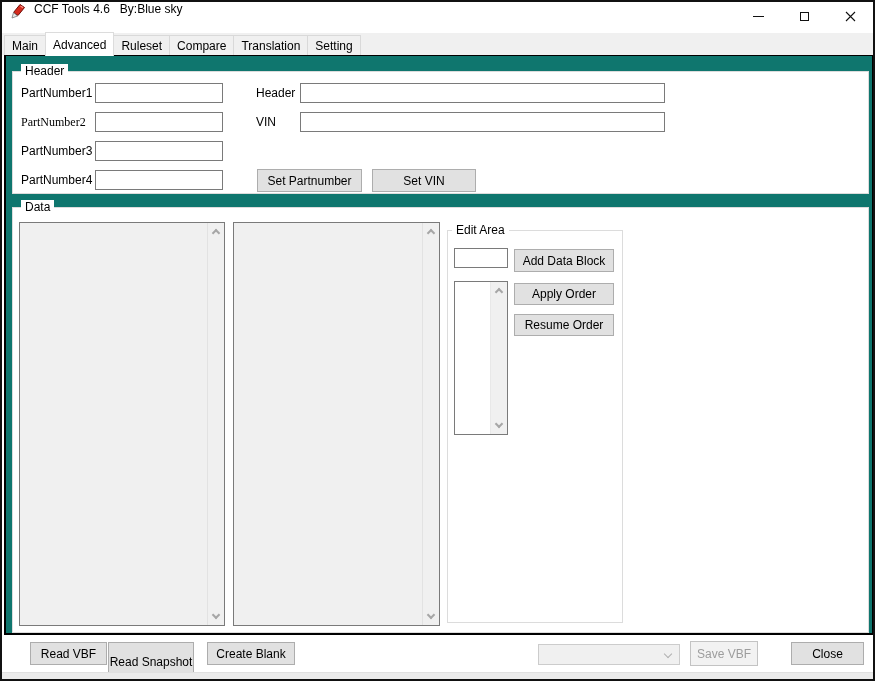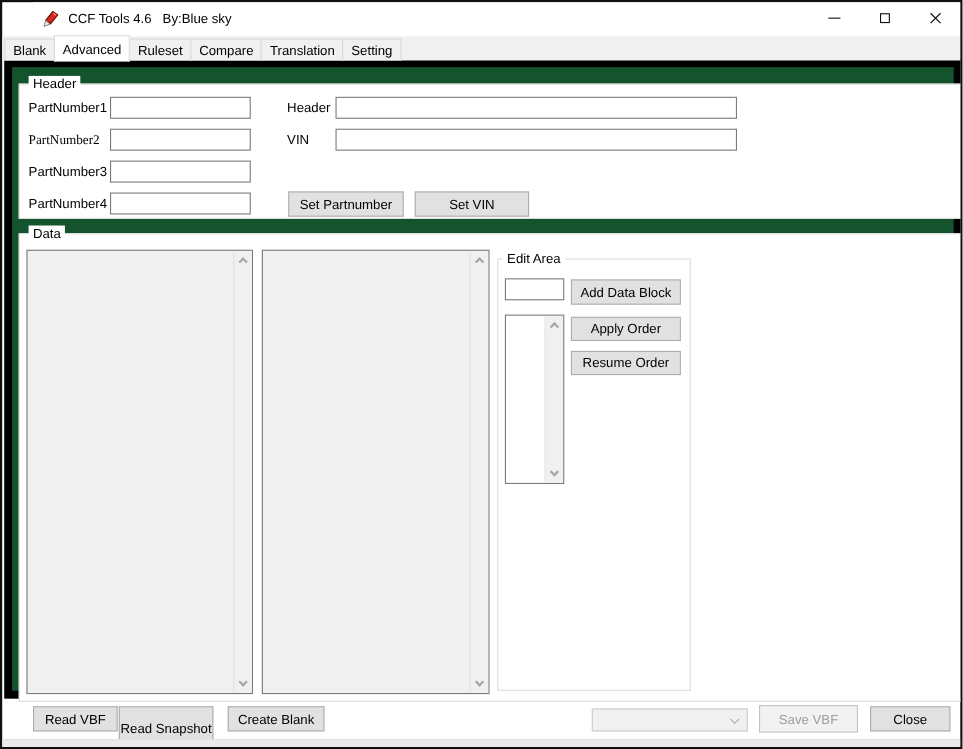--- a/index.html
+++ b/index.html
@@ -6,41 +6,41 @@
   html,body { width:875px; height:681px; background:#888; }
   body { font-family:"Liberation Sans", sans-serif; font-size:12px; color:#000; }
 
   .window {
     position:relative; width:875px; height:681px;
     background:#ffffff; border:2px solid #111111; overflow:hidden;
   }
 
   
   .titlebar { position:absolute; top:0; left:0; right:0; height:29px;
-    background:#ffffff; display:flex; align-items:center;margin-left:28px; }
+    background:#ffffff; display:flex; align-items:flex-start; }
   .app-icon { width:18px; height:18px; margin-left:7px; display:inline-block; }
   .title { margin-left:7px; font-size:12px; white-space:pre; }
   .win-controls { position:absolute; right:0; top:0; height:29px; display:flex; }
   .win-btn { width:46px; height:29px; display:flex; align-items:center; justify-content:center; }
   .glyph-min { width:11px; height:0; border-top:1px solid #111; display:block; }
   .glyph-max { width:9px; height:9px; border:1px solid #111; display:block; }
 
   
   .tabstrip { position:absolute; top:31px; left:0; width:100%; height:22px;
     background:#f0f0f0; z-index:2; }
   .tabs { position:absolute; left:2px; bottom:0; display:flex; align-items:flex-end; }
   .tab { height:20px; padding:0 7px; background:#f0f0f0;
     border:1px solid #d9d9d9; border-bottom:none;
     display:flex; align-items:center; margin-right:-1px; }
   .tab.selected { height:24px; background:#ffffff; border-color:#dcdcdc;
     margin-bottom:-1px; z-index:3; position:relative; }
 
   
   .tabpage { position:absolute; top:52px; left:2px; width:870px; height:581px;
-    background:#14532d; border:7px solid #000000; z-index:1; }
+    background:#0f766e; border:2px solid #000000; z-index:1; }
 
   .groupbox { position:absolute; border:1px solid #dcdcdc; background:#ffffff; }
   .group-label { position:absolute; top:-8px; left:8px; background:#ffffff;
     padding:0 4px; font-size:12px; line-height:14px; }
 
   .field-label { position:absolute; height:20px; display:flex; align-items:center; }
   .textbox { position:absolute; background:#ffffff; border:1px solid #7a7a7a;
     font-family:"Liberation Sans", sans-serif; font-size:12px; padding:0 3px; outline:none; }
 
   .btn { position:absolute; background:#e1e1e1; border:1px solid #adadad;
@@ -92,21 +92,21 @@
         <svg width="11" height="11" viewBox="0 0 11 11">
           <path d="M1 1 L10 10 M10 1 L1 10" stroke="#111" stroke-width="1.1" fill="none"></path>
         </svg>
       </div>
     </div>
   </div>
 
   <div class="tabstrip">
     <div class="tabs">
       <div class="tab">
-          <span>Blank</span>
+          <span>Main</span>
         </div>
       <div class="tab selected">
           <span>Advanced</span>
         </div>
       <div class="tab">
           <span>Ruleset</span>
         </div>
       <div class="tab">
           <span>Compare</span>
         </div>
@@ -186,18 +186,18 @@
 
   <button class="btn" style="left:28px;  top:640px; width:77px; height:23px;">Read VBF</button>
   <button class="btn" style="left:106px; top:640px; width:86px; height:39px;">Read Snapshot</button>
   <button class="btn" style="left:205px; top:640px; width:88px; height:23px;">Create Blank</button>
 
   <div class="combo" style="left:536px; top:642px; width:142px; height:21px;">
     <span></span>
     <span class="cchev"></span>
   </div>
 
-  <button class="btn disabled" style="left:688px; top:639px; width:90px; height:25px;" disabled="">Save VBF</button>
+  <button class="btn disabled" style="left:688px; top:639px; width:68px; height:25px;" disabled="">Save VBF</button>
 
   <button class="btn" style="left:789px; top:640px; width:73px; height:23px;">Close</button>
 
   <div class="bottom-strip"></div>
 </div>
 
 </body></html>

